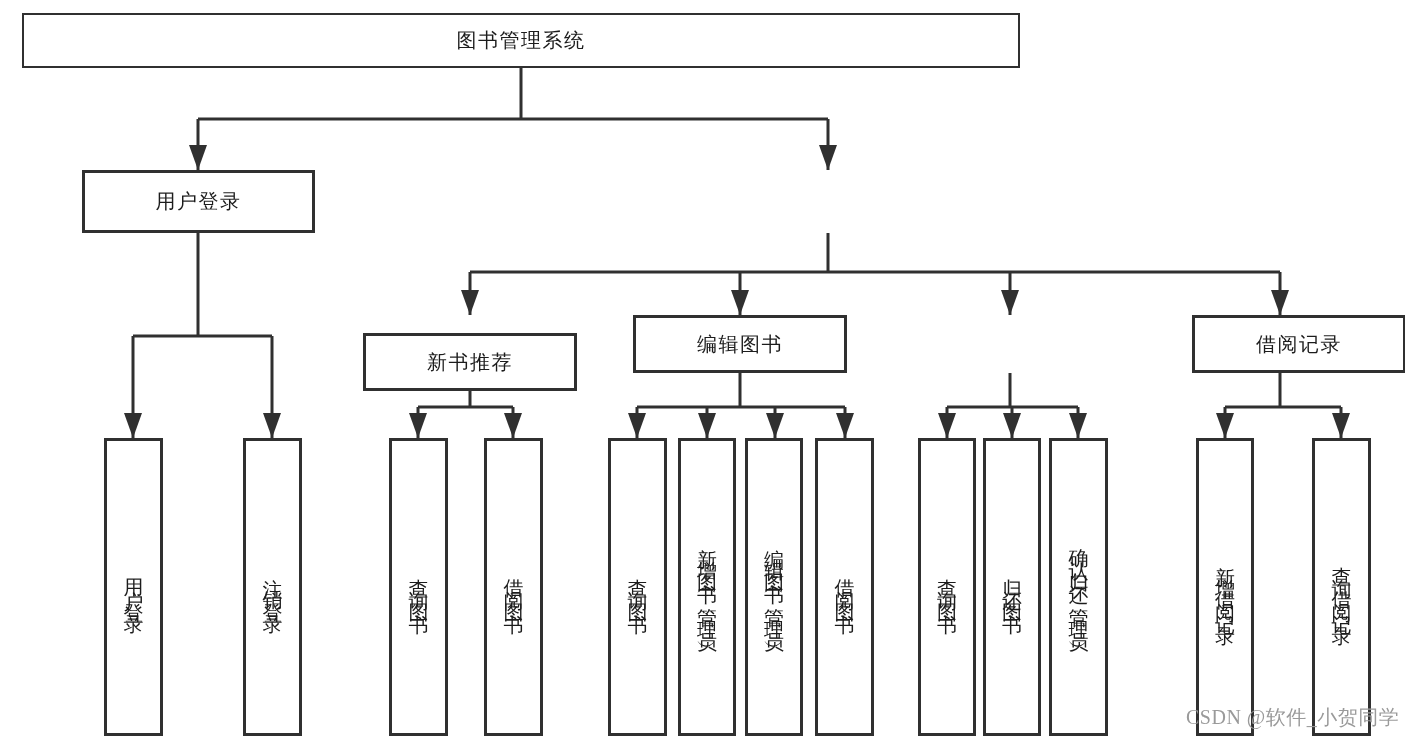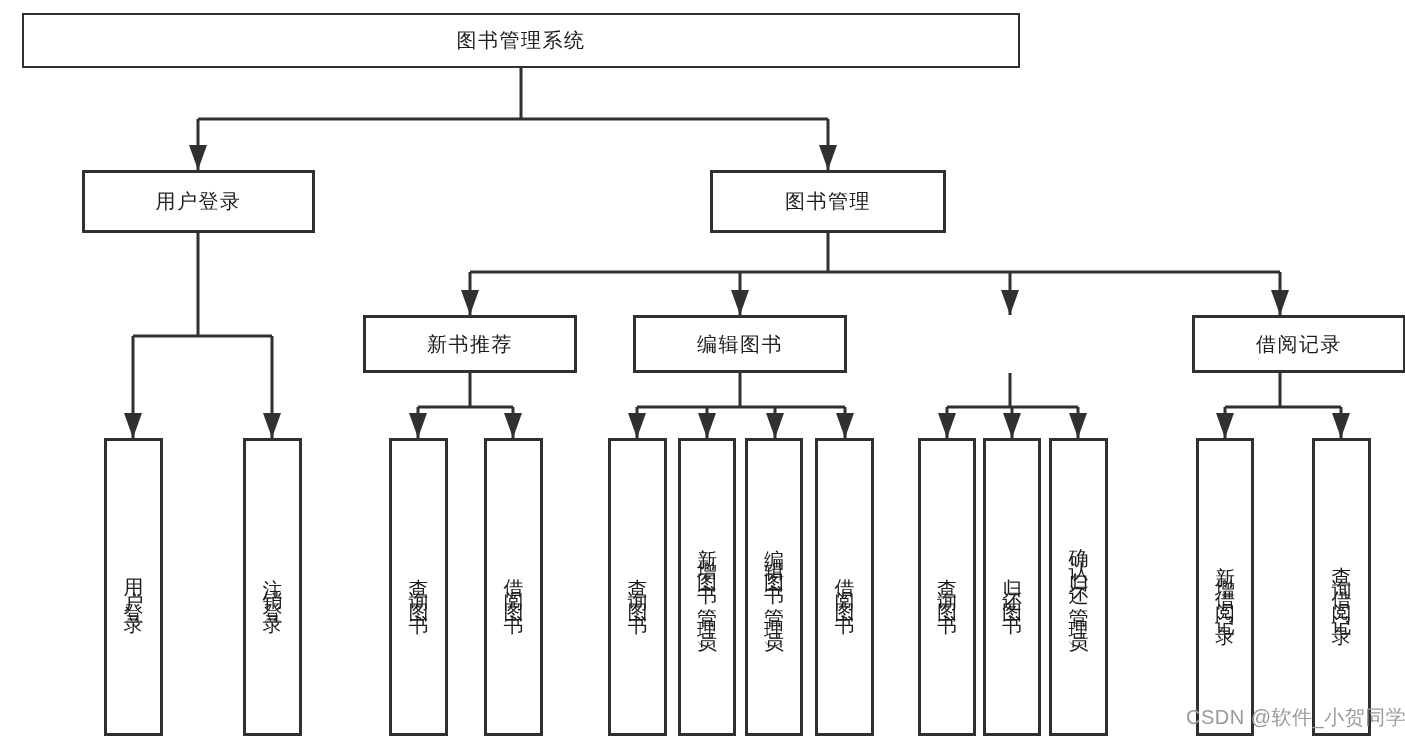--- a/index.html
+++ b/index.html
@@ -6,21 +6,21 @@
     --line:#303030;
     --text:#1c1c1c;
     --watermark:#9a9a9a;
     --bg:#ffffff;
   }
   html,body{margin:0;padding:0;background:var(--bg);}
   .stage{
     position:relative;
     width:1405px;height:747px;
     background:var(--bg);
-    font-family:Liberation Sans, sans-serif;
+    font-family:Liberation Serif, serif;
     color:var(--text);
     overflow:hidden;
   }
   .connectors{position:absolute;inset:0;z-index:1;}
   .connectors path.wire{fill:none;stroke:var(--line);stroke-width:3;}
   .connectors polygon{fill:var(--line);}
   .node{
     position:absolute;
     box-sizing:border-box;
     border:3px solid var(--line);
@@ -93,25 +93,22 @@
     </g>
   </svg>
 
   <div class="node root" style="left:22px;top:13px;width:998px;height:55px;">
     <span class="hl">图书管理系统</span>
   </div>
 
   <div class="node" style="left:82px;top:170px;width:233px;height:63px;">
     <span class="hl">用户登录</span>
   </div>
-  <div class="node" style="left:710px;top:170px;width:236px;height:63px;">
-    <span class="hl">图书管理</span>
-  </div>
 
-  <div class="node" style="left:363px;top:315px;width:214px;height:58px;">
+  <div class="node" style="left:363px;top:333px;width:214px;height:58px;">
     <span class="hl">新书推荐</span>
   </div>
   <div class="node" style="left:633px;top:315px;width:214px;height:58px;">
     <span class="hl">编辑图书</span>
   </div>
   <div class="node" style="left:1173px;top:315px;width:214px;height:58px;margin-left:19px;">
     <span class="hl">借阅记录</span>
   </div>
 
   <div class="node" style="left:104px;top:438px;width:59px;height:298px;">

